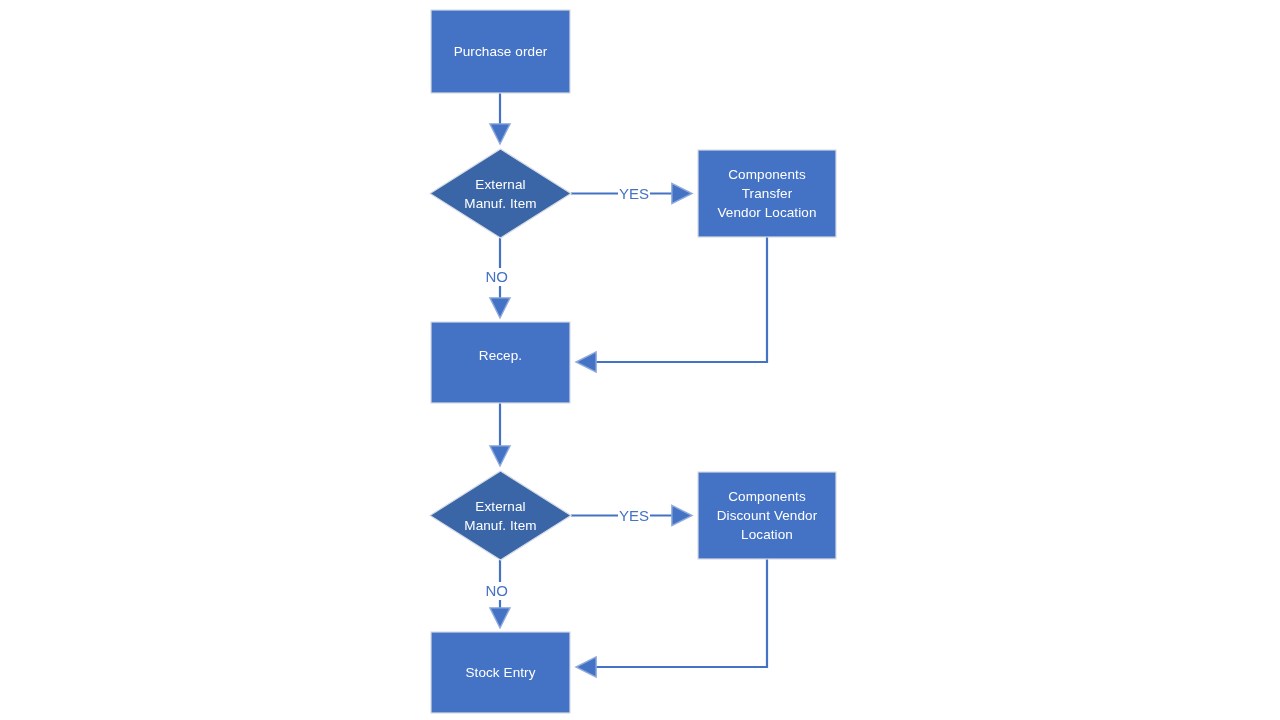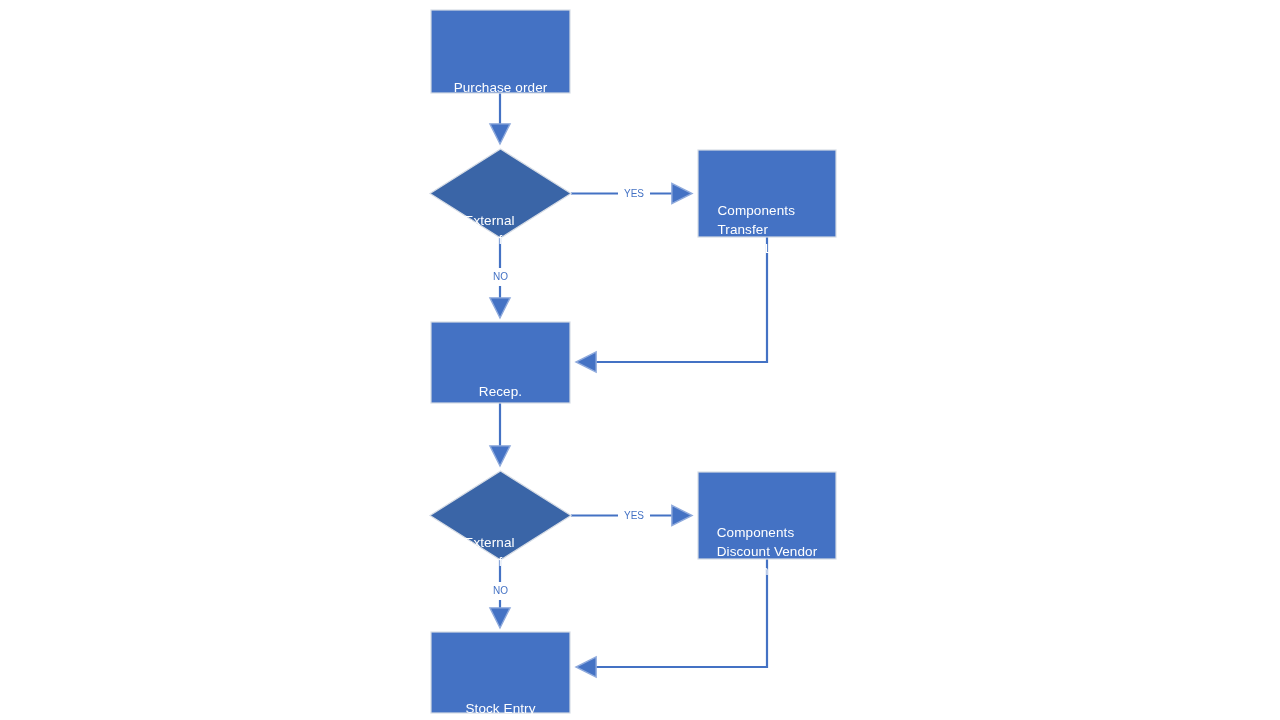--- a/index.html
+++ b/index.html
@@ -21,32 +21,32 @@
     left: 0;
     top: 0;
     width: 1280px;
     height: 720px;
   }
   .node-label {
     position: absolute;
     display: flex;
     align-items: center;
     justify-content: center;
+    text-align: center;
     color: #ffffff;
     font-size: 13.5px;
     line-height: 19px;
     letter-spacing: 0.1px;
     pointer-events: none;
     white-space: pre-line;
-    margin-top: 36px;
   }
   .edge-label {
     position: absolute;
     color: #4472C4;
-    font-size: 10px;
+    font-size: 15px;
     line-height: 14px;
     text-align: center;
     background: #ffffff;
     padding: 0 1px;
   }
 </style>
 </head>
 <body>
 
 <div id="canvas">

